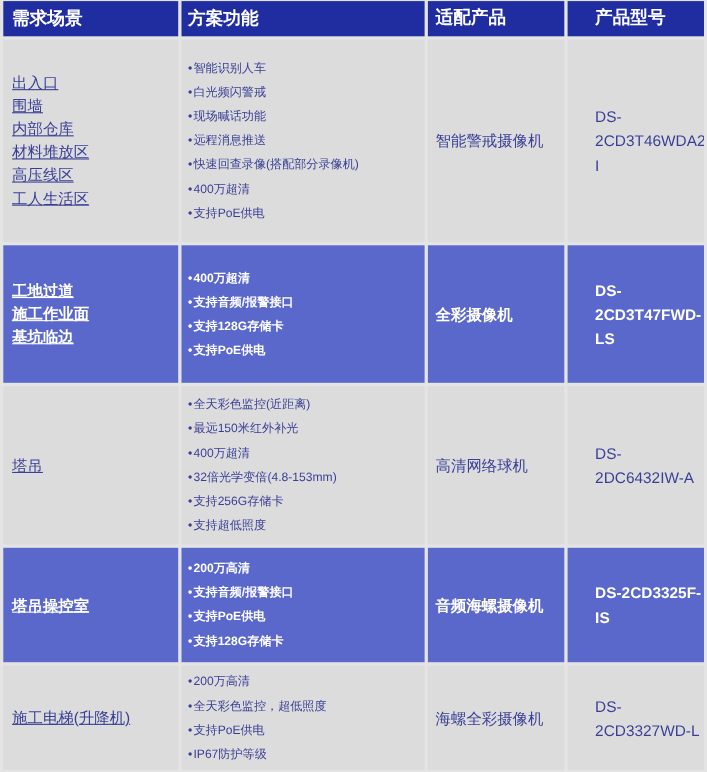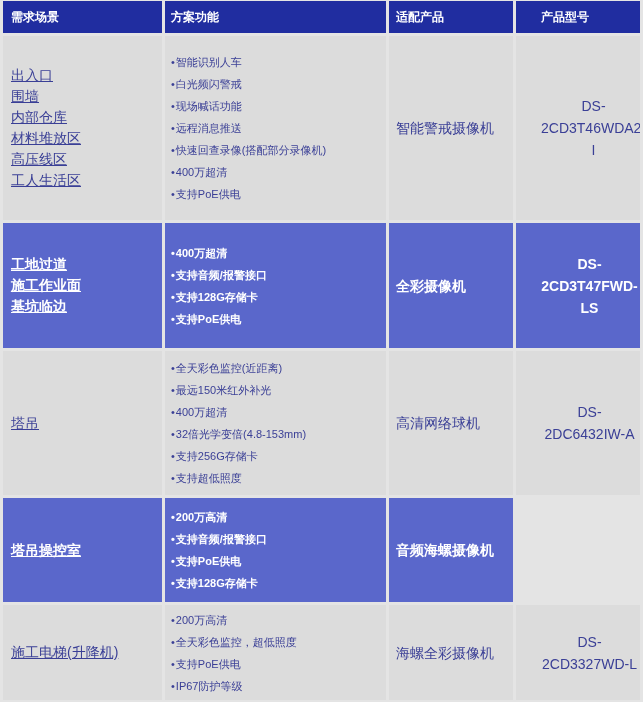--- a/index.html
+++ b/index.html
@@ -40,21 +40,21 @@
   .c2 { width: 221px; padding-left: 6px; }
   .c3 { width: 124px; padding-left: 7px; }
   .c4 { width: 124px; padding-left: 25px; padding-right: 2px; }
 
   
   .row.head { height: 32px; }
   .row.head .cell {
     background: var(--header-bg);
     color: var(--text-light);
     font-weight: bold;
-    font-size: 12px;
+    font-size: 16px;
   }
   .row.head .c2 { }
 
   
   .row.body .cell {
     background: var(--row-bg);
     color: var(--text-dark);
     font-size: 14px;
   }
   .row.body.hl .cell {
@@ -71,21 +71,21 @@
     padding: 0;
   }
   ul.features li {
     line-height: 20px;
     margin: 2px 0;
     font-size: 11px;
     white-space: nowrap;
   }
   .bullet { margin-right: 1px; }
 
-  .c3 span, .c4 span { line-height: 22px; word-break: normal; text-align: center; }
+  .c3 span, .c4 span { line-height: 22px; word-break: normal; }
 </style>
 </head>
 <body>
 
 <div class="tbl">
   <div class="row head">
     <div class="cell c1">
       <span>需求场景</span>
     </div>
     <div class="cell c2">
@@ -184,20 +184,23 @@
         <ul class="features">
           <li><span class="bullet">•</span><span class="feature-text">200万高清</span></li>
           <li><span class="bullet">•</span><span class="feature-text">支持音频/报警接口</span></li>
           <li><span class="bullet">•</span><span class="feature-text">支持PoE供电</span></li>
           <li><span class="bullet">•</span><span class="feature-text">支持128G存储卡</span></li>
         </ul>
       </div>
       <div class="cell c3">
         <span>音频海螺摄像机</span>
       </div>
+      <div class="cell c4">
+        <span>DS-2CD3325F-IS</span>
+      </div>
     </div>
     <div class="row body" style="height: 95px;">
       <div class="cell c1">
         <div class="scenario-lines">
           <div class="scenario-line">施工电梯(升降机)</div>
         </div>
       </div>
       <div class="cell c2">
         <ul class="features">
           <li><span class="bullet">•</span><span class="feature-text">200万高清</span></li>

